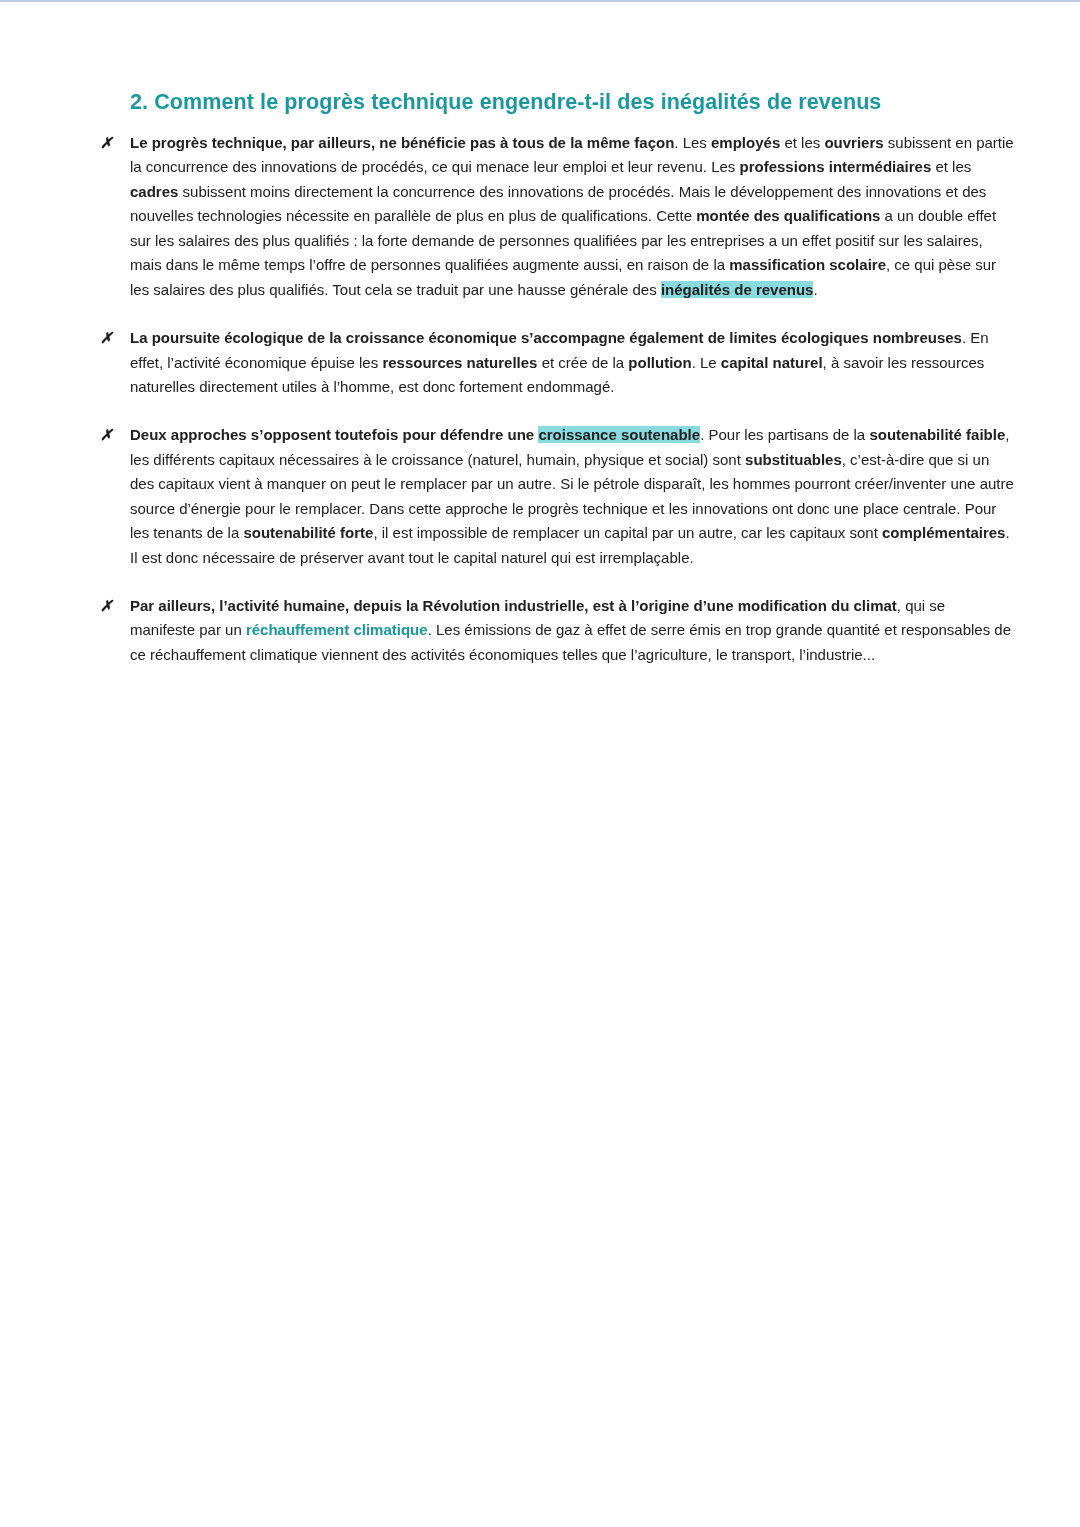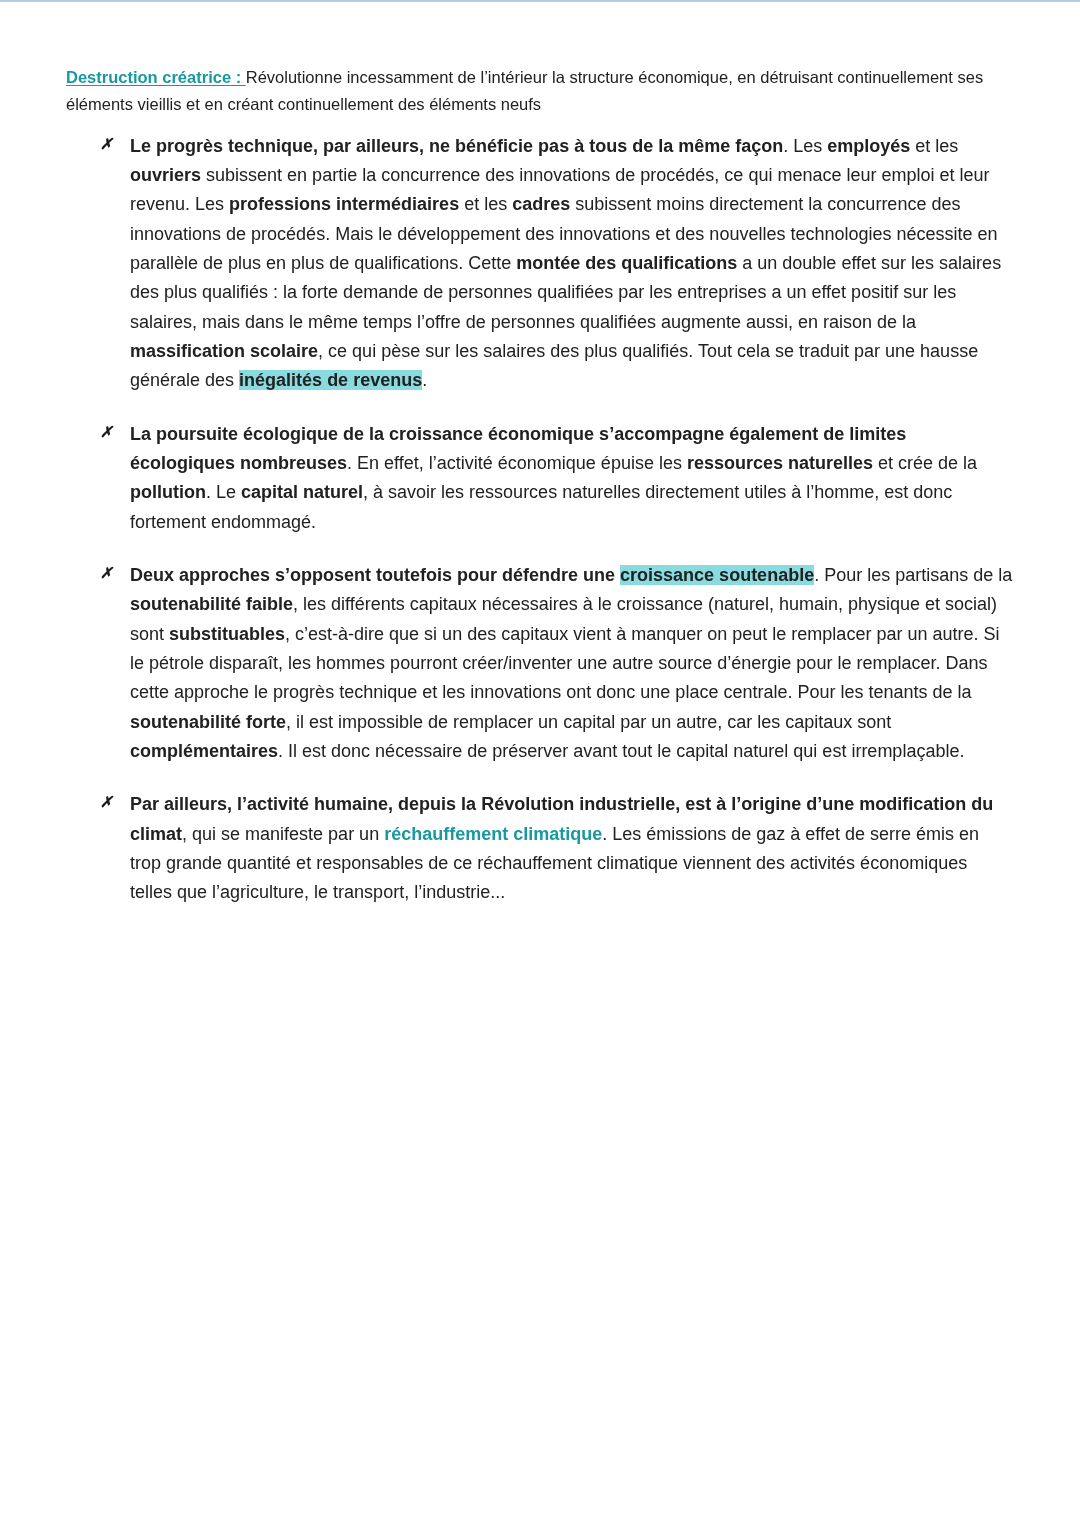--- a/index.html
+++ b/index.html
@@ -40,36 +40,36 @@
   .marker {
     flex: 0 0 30px;
     font-size: 15px;
     font-weight: 600;
     font-style: italic;
     padding-top: 3px;
     color: #1c1c1c;
   }
   .btext {
     flex: 1;
-    font-size: 18px;
+    font-size: 15px;
     line-height: 1.63;
     margin: 0;
   }
   .b { font-weight: 700; }
   .u { text-decoration: underline; text-underline-offset: 2px; }
   .teal { color: var(--accent); }
   .hl { background: var(--hl); }
 </style>
 </head>
 <body>
 
 <div class="page">
 
-  <p class="def"><span class="b u teal">Destruction créatrice : </span><span>Révolutionne incessamment de l’intérieur la structure économique, en détruisant continuellement ses éléments vieillis et en créant continuellement des éléments neufs</span></p>
 
+  <h2 class="heading">2. Comment le progrès technique engendre-t-il des inégalités de revenus</h2>
 
   <div class="bullet">
     <span class="marker">✗</span>
     <p class="btext"><span class="b">Le progrès technique, par ailleurs, ne bénéficie pas à tous de la même façon</span><span>. Les </span><span class="b">employés</span><span> et les </span><span class="b">ouvriers</span><span> subissent en partie la concurrence des innovations de procédés, ce qui menace leur emploi et leur revenu. Les </span><span class="b">professions intermédiaires</span><span> et les </span><span class="b">cadres</span><span> subissent moins directement la concurrence des innovations de procédés. Mais le développement des innovations et des nouvelles technologies nécessite en parallèle de plus en plus de qualifications. Cette </span><span class="b">montée des qualifications</span><span> a un double effet sur les salaires des plus qualifiés : la forte demande de personnes qualifiées par les entreprises a un effet positif sur les salaires, mais dans le même temps l’offre de personnes qualifiées augmente aussi, en raison de la </span><span class="b">massification scolaire</span><span>, ce qui pèse sur les salaires des plus qualifiés. Tout cela se traduit par une hausse générale des </span><span class="b hl">inégalités de revenus</span><span>.</span></p>
   </div>
 
 
 
   <div class="bullet">
     <span class="marker">✗</span>

